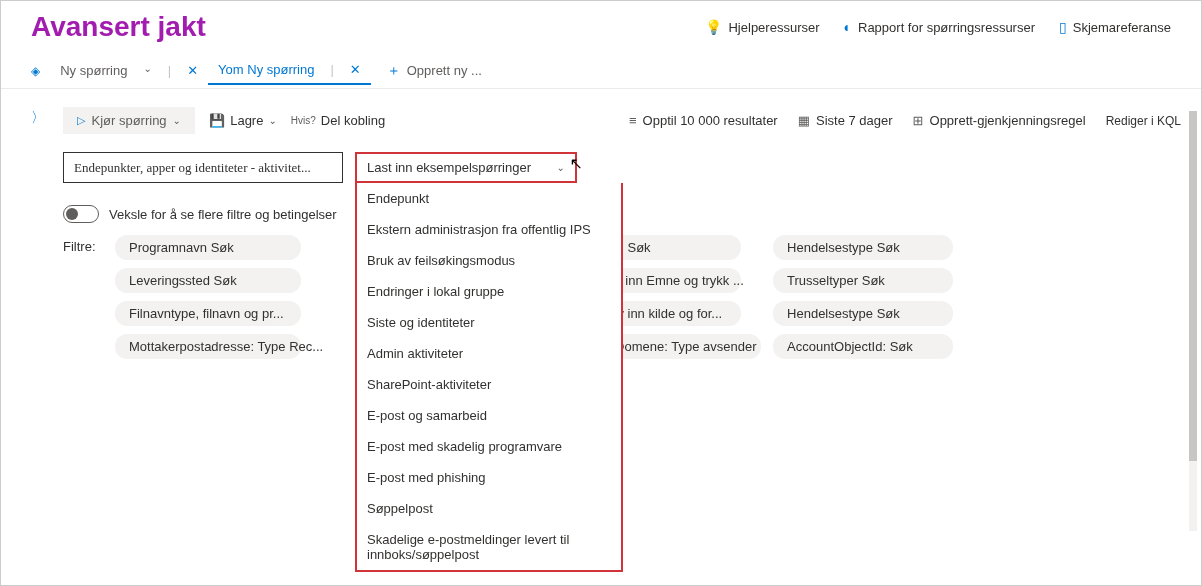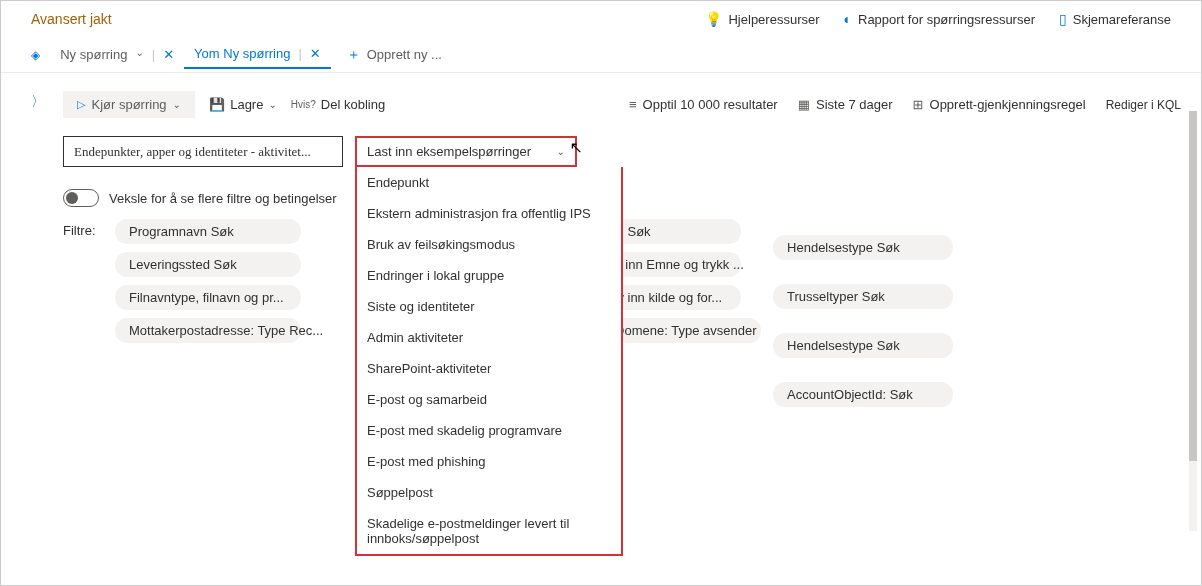--- a/index.html
+++ b/index.html
@@ -1,26 +1,26 @@
 <!DOCTYPE html>
 <html><head>
 <meta charset="utf-8">
 <style>
 * { box-sizing: border-box; margin: 0; padding: 0; font-family: 'Segoe UI', Tahoma, sans-serif; }
 body { width: 1202px; height: 586px; background: #fff; position: relative; overflow: hidden; border: 1px solid #ccc; }
 
 .header { display: flex; align-items: center; justify-content: space-between; padding: 10px 30px 10px 30px; }
-.page-title { font-size: 14px; font-weight: 400; color: #a16207; }
+.page-title { font-size: 28px; font-weight: 700; color: #a21caf; }
 .header-links { display: flex; gap: 24px; align-items: center; }
 .header-link { display: flex; align-items: center; gap: 6px; font-size: 13px; color: #323130; cursor: pointer; }
 .header-link .hicon { color: #0078d4; font-size: 14px; }
 
 .tabs { display: flex; align-items: center; padding-left: 30px; border-bottom: 1px solid #edebe9; height: 36px; }
 .tabs-left-icon { color: #0078d4; margin-right: 10px; font-size: 12px; }
-.tab { display: flex; align-items: flex-start; gap: 8px; padding: 6px 10px; font-size: 13px; color: #605e5c; cursor: pointer; }
+.tab { display: flex; align-items: flex-start; gap: 16px; padding: 6px 10px; font-size: 13px; color: #605e5c; cursor: pointer; }
 .tab.active { color: #0078d4; border-bottom: 2px solid #0078d4; }
 .tab .close-x { color: #0078d4; font-size: 13px; }
 .new-tab { display: flex; align-items: center; gap: 6px; font-size: 13px; color: #605e5c; cursor: pointer; margin-left: 16px; }
 .new-tab .plus { color: #0078d4; font-size: 14px; }
 
 .main-area { position: relative; padding-left: 62px; padding-top: 18px; }
 .expand-chevron { position: absolute; left: 30px; top: 20px; color: #0078d4; font-size: 14px; cursor: pointer; }
 
 .toolbar { display: flex; align-items: center; gap: 14px; margin-bottom: 18px; }
 .run-btn { display: flex; align-items: center; gap: 6px; background: #f3f2f1; border: none; padding: 6px 14px; font-size: 13px; color: #605e5c; cursor: pointer; }
@@ -44,21 +44,21 @@
 .toggle { width: 36px; height: 18px; border: 1px solid #605e5c; border-radius: 9px; position: relative; background: #fff; display: inline-block; }
 .toggle-knob { width: 12px; height: 12px; background: #605e5c; border-radius: 50%; position: absolute; left: 2px; top: 2px; }
 
 .filters-section { display: flex; gap: 10px; }
 .filters-label { font-size: 13px; color: #323130; padding-top: 4px; width: 42px; }
 .pill-cols { display: flex; gap: 12px; }
 .pill-col { display: flex; flex-direction: column; gap: 8px; }
 .pill { background: #f3f2f1; border-radius: 12px; padding: 5px 14px; font-size: 13px; color: #323130; white-space: nowrap; min-width: 150px; }
 .pill.w1 { width: 186px; }
 .pill.w2 { width: 160px; }
-.pill.w3 { width: 180px; margin-top: 16px; }
+.pill.w3 { width: 180px; }
 
 .scrollbar { position: absolute; right: 4px; top: 110px; width: 8px; height: 420px; background: #f3f2f1; }
 .scrollbar-thumb { width: 8px; height: 350px; background: #c8c6c4; position: absolute; top: 0; }
 
 .chev { font-size: 10px; color: #605e5c; }
 </style>
 </head>
 <body>
 
 <div class="header">

